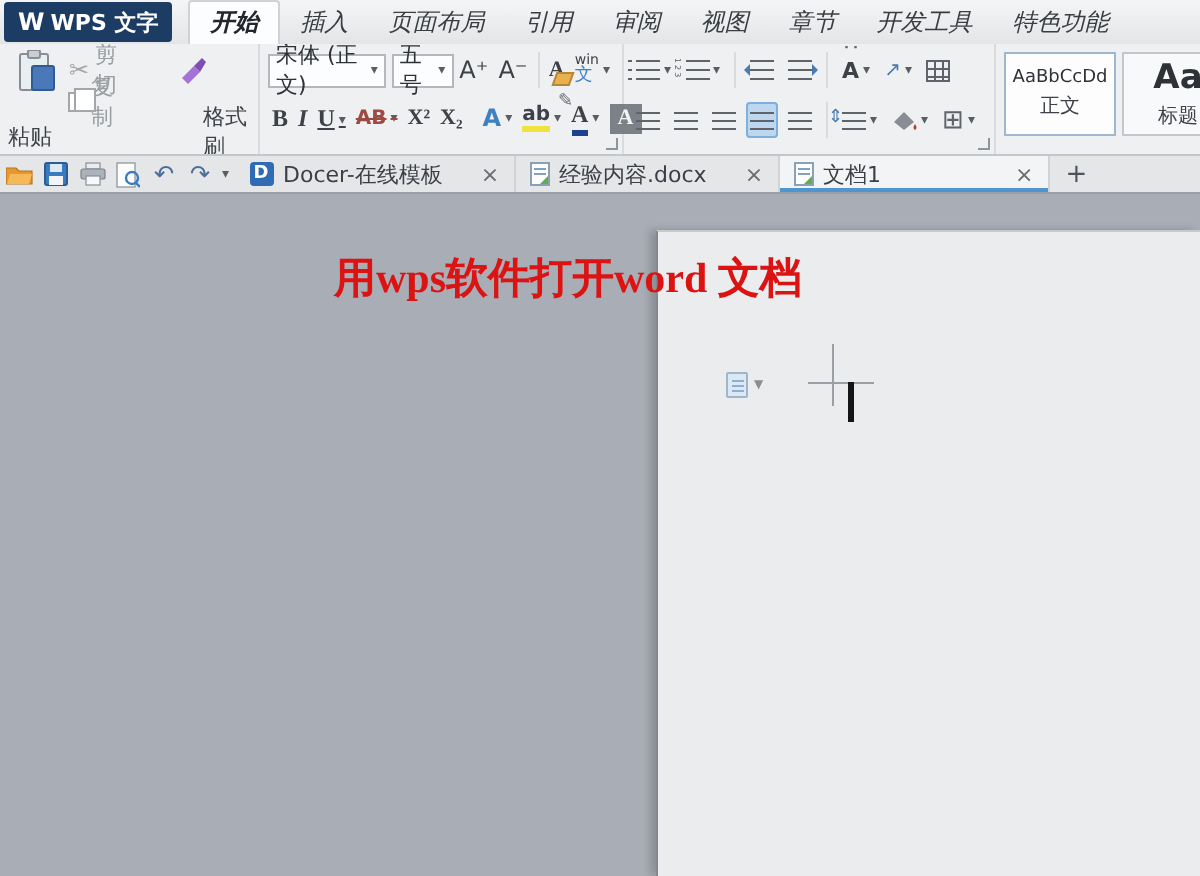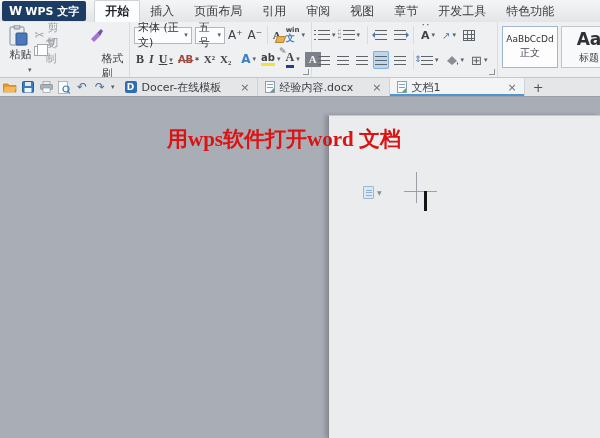--- a/index.html
+++ b/index.html
@@ -7,21 +7,21 @@
   body { position:relative; font-family:"DejaVu Sans","Liberation Sans",sans-serif; background:#a9adb5; }
 
   
   .titlebar { position:absolute; top:0; left:0; right:0; height:22px;
     background:linear-gradient(#f4f5f6,#e3e5e7); display:flex; align-items:stretch; }
   .logo { margin:1px 2px; background:#1d3c63; color:#fff; display:flex; align-items:center;
     padding:0 7px; font-size:11px; font-weight:bold; border-radius:2px; gap:4px; }
   .logo .w { font-size:12px; font-weight:bold; letter-spacing:-1px; }
   .logo .caret { color:#f0a030; font-size:7px; margin-left:4px; }
   .ttabs { display:flex; margin-left:6px; }
-  .ttab { padding:0 10px; font-size:12px; color:#3a3d42; display:flex; align-items:center; cursor:default; }
+  .ttab { padding:0 10px; font-size:12px; color:#3a3d42; display:flex; align-items:center; cursor:default;font-style:italic; }
   .ttab.active { background:#fcfdfe; border:1px solid #cfd2d6; border-bottom:none;
     border-radius:2px 2px 0 0; font-weight:bold; color:#23262b; }
 
   
   .ribbon { position:absolute; top:22px; left:0; right:0; height:56px; background:#eef0f1;
     border-bottom:1px solid #c3c6ca; display:flex; overflow:hidden; }
   .group { position:relative; border-right:1px solid #d9dbde; padding:3px 4px 2px 4px; flex:none; }
   .launcher { position:absolute; right:2px; bottom:2px; width:6px; height:6px;
     border-left:1px solid #8f939a; border-top:1px solid #8f939a; transform:rotate(180deg); }
   .rbtn { display:inline-flex; align-items:center; justify-content:center; height:18px;
@@ -34,40 +34,40 @@
   .g-clip { width:130px; display:flex; gap:3px; }
   .paste-col { display:flex; flex-direction:column; align-items:center; width:32px; }
   .mid-col { display:flex; flex-direction:column; justify-content:flex-start; padding:2px 0; }
   .small-cmd { display:flex; align-items:center; gap:3px; font-size:11px; color:#9b9ea3; height:16px; }
   .small-cmd.dark { color:#3e4248;margin-left:34px; }
   .i-cut::before { content:"✂"; font-size:12px; color:#a3a6ab; }
   .i-copy { width:9px; height:10px; border:1px solid #a3a6ab; position:relative; background:#fff; }
   .i-copy::before { content:""; position:absolute; left:2px; top:-3px; width:9px; height:10px;
     border:1px solid #a3a6ab; background:#fff; }
   .fp-col { display:flex; flex-direction:column; align-items:center; justify-content:space-between; padding:1px 0; }
-  .paste-label { font-size:11px; color:#3e4248; margin-top:0;text-align:right; }
+  .paste-label { font-size:11px; color:#3e4248; margin-top:14px; }
 
   
   .g-font { width:182px; display:flex; flex-direction:column; }
   .frow { display:flex; align-items:center; height:20px; gap:1px; }
   .select { border:1px solid #b4b8bd; background:#fcfdfe; font-size:11px; height:17px;
     display:flex; align-items:center; justify-content:space-between; padding:0 3px; color:#2e3136; }
   .sel-family { width:84px; }
   .sel-size { width:42px; margin-left:2px; }
   .letter { font-family:"Liberation Serif","DejaVu Serif",serif; font-weight:bold; }
   .b-i { font-style:italic; }
   .b-u { text-decoration:underline; }
   .b-strike { color:#9c4a42; text-decoration:line-through; font-size:10px; font-weight:bold; }
   .b-sup, .b-sub { font-size:11px; }
   .b-effect { color:#3f7fc4; font-weight:bold; }
   .b-clear { position:relative; font-size:11px; font-weight:bold; }
   .b-clear::after { content:""; position:absolute; right:-2px; bottom:1px; width:7px; height:5px;
     background:#e8b14e; border:1px solid #b5873a; transform:skewX(-20deg); }
   .pinyin { display:flex; flex-direction:column; line-height:1;
-    font-size:7px; color:#3e4248;font-weight:bold; }
+    font-size:7px; color:#3e4248; }
   .pinyin .py-b { font-size:9px; color:#3f7fc4; }
   .b-hl { position:relative; }
   .b-hl .ab { font-size:10px; font-weight:bold; border-bottom:3px solid #f0e43c; }
   .b-hl::before { content:"✎"; position:absolute; right:-4px; top:-4px; font-size:9px; color:#6a6e74; }
   .b-col .A { font-weight:bold; border-bottom:3px solid #1f3f8f; }
   .b-shad { background:#7c8087; color:#f2f3f4; font-weight:bold; width:16px; height:15px;
     display:flex; align-items:center; justify-content:center; font-size:11px; }
 
   
   .g-para { width:186px; display:flex; flex-direction:column; }

